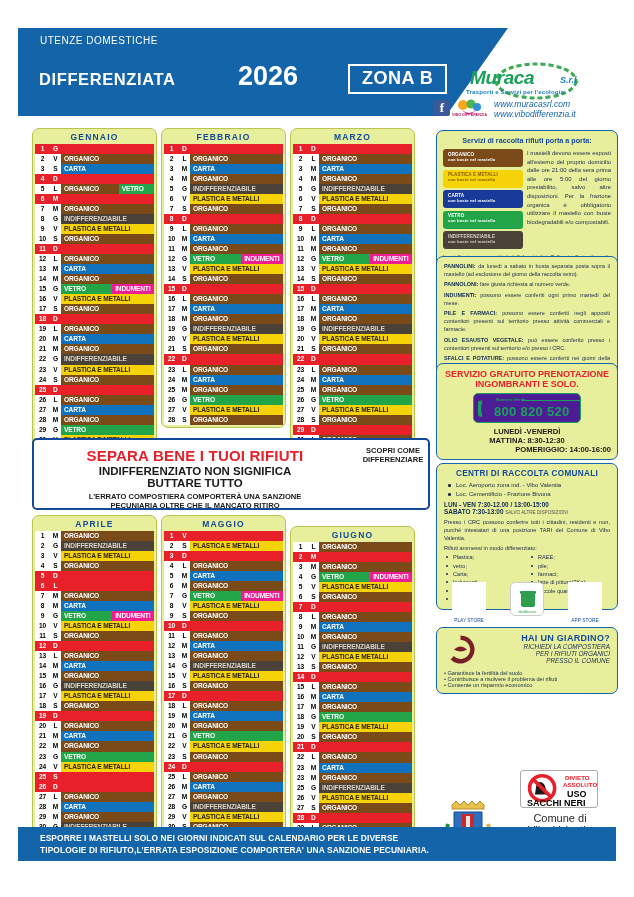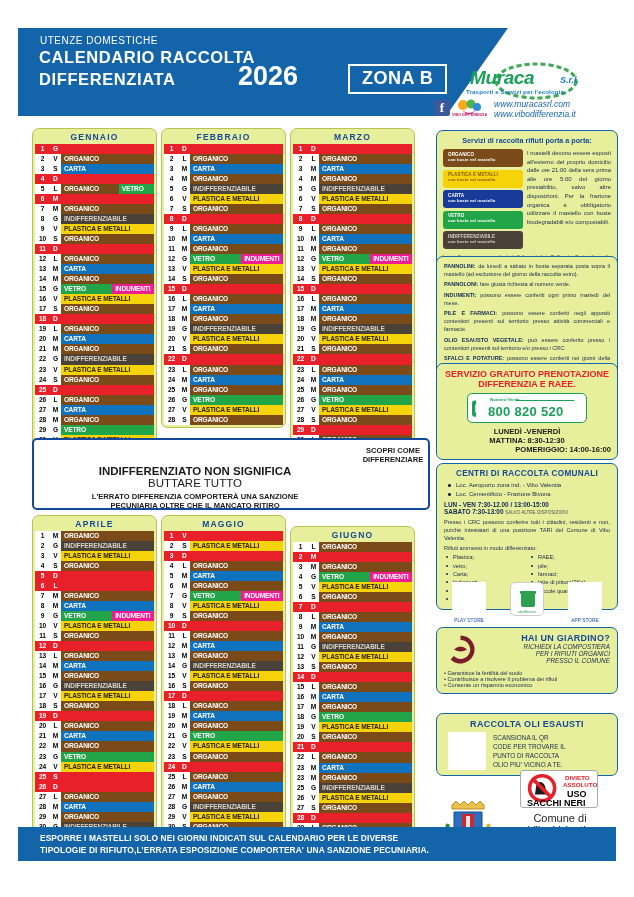--- a/index.html
+++ b/index.html
@@ -100,21 +100,21 @@
   
   .banner {
     position:absolute; left:32px; top:438px; width:398px; height:72px;
     background:#ffffff; border:2.5px solid #13499b; border-radius:5px;
   }
   .b1 { position:absolute; left:0; top:7px; width:322px; text-align:center;
      font-size:15px; font-weight:bold; color:#e8202a; letter-spacing:.2px;}
   .b2 { position:absolute; left:0; top:25px; width:322px; text-align:center;
      font-size:11.5px; font-weight:bold; color:#1a1a1a;}
   .b3 { position:absolute; left:0; top:37px; width:322px; text-align:center;
-     font-size:11.5px; font-weight:normal; color:#1a1a1a;}
+     font-size:11.5px; font-weight:bold; color:#1a1a1a;}
   .b4 { position:absolute; left:0; top:52px; width:322px; text-align:center;
      font-size:7.6px; font-weight:bold; color:#1a1a1a;}
   .b5 { position:absolute; left:0; top:61px; width:322px; text-align:center;
      font-size:7.6px; font-weight:bold; color:#1a1a1a;}
   .b-sc1 { position:absolute; left:322px; top:6px; width:74px; text-align:center;
      font-size:7.6px; font-weight:bold; color:#1a1a1a;}
   .b-sc2 { position:absolute; left:322px; top:15px; width:74px; text-align:center;
      font-size:7.6px; font-weight:bold; color:#1a1a1a;}
 
   
@@ -130,22 +130,22 @@
      background:#e8ef9c; border:1.5px solid #1464aa; border-radius:7px; }
   .sb-h { text-align:center; font-weight:bold; color:#13499b; }
 
   .mat-chip { height:18px; border-radius:3px; padding:2.5px 0 0 5px; margin-bottom:2.5px;}
   .mat-chip .n { font-size:4.6px; font-weight:bold; letter-spacing:.1px; }
   .mat-chip .s { font-size:4.2px; font-weight:bold; letter-spacing:.1px; }
 
   .body-txt { font-size:5.5px; color:#1a2a4a; line-height:8.2px; text-align:justify; }
   .body-txt b { color:#102a55; }
 
-  .numverde { width:120px; height:30px; border:1.6px solid #1aa05a; border-radius:5px;
-     background:#ffffff; position:relative; margin:0 auto; }
+  .numverde { width:108px; height:30px; border:1.6px solid #1aa05a; border-radius:5px;
+     background:#4c1d95; position:relative; margin:0 auto; }
   .nv-lbl { position:absolute; left:22px; top:3px; font-size:4.4px; font-weight:bold; color:#1aa05a; }
   .nv-num { position:absolute; left:20px; top:10px; font-size:13px; font-weight:bold;
      color:#1aa05a; letter-spacing:.3px; }
 
   .foot {
     position:absolute; left:18px; top:827px; width:598px; height:34px;
     background:#1464aa;
   }
   .foot-t1 { position:absolute; left:22px; top:6px; font-size:8.4px; font-weight:bold;
      color:#fff; letter-spacing:.1px;}
@@ -167,21 +167,20 @@
   .stemma { position:absolute; left:442px; top:800px; width:52px; height:58px;}
 </style>
 </head>
 <body>
 
 <div class="page">
 
   <div class="header">
     <div class="hdr-wedge"></div>
     <div class="hdr-sub">UTENZE DOMESTICHE</div>
-    <div class="hdr-t1">CALENDARIO RACCOLTA</div>
     <div class="hdr-t2">DIFFERENZIATA</div>
     <div class="hdr-year">2026</div>
     <div class="hdr-zona">ZONA B</div>
 
     <div class="logo-wrap">
       <svg class="logo-arrows" viewBox="0 0 100 40">
         <g fill="none" stroke="#3faa55" stroke-width="3" stroke-dasharray="5 3">
           <ellipse cx="50" cy="20" rx="40" ry="17"></ellipse>
         </g>
       </svg>
@@ -1491,23 +1490,24 @@
       <div class="row">
         <div class="r-num">30</div>
         <div class="r-dow">M</div>
         <div class="r-body">
           <div class="seg m-car" style="flex: 0 1 100%;">CARTA</div>
         </div>
       </div>
     </div>
 
   <div class="banner">
+    <div class="b1">SEPARA BENE I TUOI RIFIUTI</div>
     <div class="b2">INDIFFERENZIATO NON SIGNIFICA</div>
     <div class="b3">BUTTARE TUTTO</div>
-    <div class="b4">L'ERRATO DIFFERENZIA COMPORTERÀ UNA SANZIONE</div>
+    <div class="b4">L'ERRATO COMPOSTIERA COMPORTERÀ UNA SANZIONE</div>
     <div class="b5">PECUNIARIA OLTRE CHE IL MANCATO RITIRO</div>
     <div class="b-sc1">SCOPRI COME</div>
     <div class="b-sc2">DIFFERENZIARE</div>
     <div class="qr" style="position:absolute;left:341px;top:27px;width:38px;height:38px;"></div>
   </div>
 
   <div class="sb" style="top:130px; padding:5px 6px 4px 6px;">
     <div class="sb-h" style="font-size:7.2px; margin-bottom:4px;">Servizi di raccolta rifiuti porta a porta:</div>
     <div style="display:flex; gap:4px;">
       <div style="width:80px;" id="chips">
@@ -1545,21 +1545,21 @@
         <div class="body-txt" style="margin-bottom: 2px;"><b>PANNOLONI: </b><span>fare giusta richiesta al numero verde.</span></div>
         <div class="body-txt" style="margin-bottom: 2px;"><b>INDUMENTI: </b><span>possono essere conferiti ogni primo martedì del mese.</span></div>
         <div class="body-txt" style="margin-bottom: 2px;"><b>PILE E FARMACI: </b><span>possono essere conferiti negli appositi contenitori presenti sul territorio presso attività commerciali e farmacie.</span></div>
         <div class="body-txt" style="margin-bottom: 2px;"><b>OLIO ESAUSTO VEGETALE: </b><span>può essere conferito presso i contenitori presenti sul territorio e/o presso i CRC.</span></div>
         <div class="body-txt" style="margin-bottom: 2px;"><b>SFALCI E POTATURE: </b><span>possono essere conferiti nei giorni della raccolta organico escluso il sabato. Per grandi quantità rivolgersi al numero verde.</span></div>
       </div>
   </div>
 
   <div class="sb" style="top:363px; padding:5px 6px;">
     <div style="text-align:center; font-size:9px; font-weight:bold; color:#e8202a;">SERVIZIO GRATUITO PRENOTAZIONE</div>
-    <div style="text-align:center; font-size:9px; font-weight:bold; color:#e8202a; margin-bottom:4px;">DIFFERENZIA E RAEE.</div>
+    <div style="text-align:center; font-size:9px; font-weight:bold; color:#e8202a; margin-bottom:4px;">INGOMBRANTI E SOLO.</div>
     <div class="numverde">
       <svg viewBox="0 0 16 24" style="position:absolute;left:4px;top:4px;width:13px;height:21px;">
         <path d="M3 2 q-3 0 -3 4 v12 q0 4 3 4 h2 v-5 h-1 v-10 h1 v-5z" fill="#1aa05a"></path>
       </svg>
       <div class="nv-lbl">Numero Verde</div>
       <div style="position:absolute;left:48px;top:5.5px;width:58px;height:1px;background:#1aa05a;"></div>
       <div class="nv-num">800 820 520</div>
     </div>
     <div style="text-align:center;font-size:7.6px;font-weight:bold;color:#1a1a1a;margin-top:4px;">LUNEDÌ -VENERDÌ</div>
     <div style="text-align:center;font-size:7.6px;font-weight:bold;color:#1a1a1a;">MATTINA: 8:30-12:30</div>
@@ -1633,32 +1633,20 @@
         <div style="font-size:6.4px;font-style:italic;color:#1a2a4a;">RICHIEDI LA COMPOSTIERA</div>
         <div style="font-size:6.4px;font-style:italic;color:#1a2a4a;">PER I RIFIUTI ORGANICI</div>
         <div style="font-size:6.4px;font-style:italic;color:#1a2a4a;">PRESSO IL COMUNE</div>
       </div>
     </div>
     <div style="font-size:5.6px;color:#1a2a4a;margin-top:4px;">• <span>Garantisce la fertilità del suolo</span></div>
     <div style="font-size:5.6px;color:#1a2a4a;">• <span>Contribuisce a risolvere il problema dei rifiuti</span></div>
     <div style="font-size:5.6px;color:#1a2a4a;">• <span>Consente un risparmio economico</span></div>
   </div>
 
-  <div class="sb" style="top:713px; padding:5px 7px;">
-    <div style="text-align:center;font-size:9px;font-weight:bold;color:#13499b;letter-spacing:.3px;margin-bottom:3px;">RACCOLTA OLI ESAUSTI</div>
-    <div style="display:flex;align-items:center;gap:7px;padding-left:4px;">
-      <div class="qr" style="width:38px;height:38px;flex:none;"></div>
-      <div style="font-size:6.4px;color:#1a2a4a;line-height:9px;">
-        <div>SCANSIONA IL QR</div>
-        <div>CODE  PER TROVARE IL</div>
-        <div>PUNTO DI RACCOLTA</div>
-        <div>OLIO PIU' VICINO A TE.</div>
-      </div>
-    </div>
-  </div>
 
   <svg class="stemma" viewBox="0 0 52 58">
     <path d="M10 5 l4 -4 l4 4 l4 -4 l4 4 l4 -4 l4 4 l4 -4 l4 4 v4 h-32z" fill="#e8c04a" stroke="#b5902a"></path>
     <path d="M12 12 h28 v20 q0 14 -14 19 q-14 -5 -14 -19z" fill="#2a6fc0" stroke="#1a4a85"></path>
     <path d="M20 14 h12 v30 q-6 4 -12 0z" fill="#cc2a2a"></path>
     <path d="M24 16 h4 v26 h-4z" fill="#e8e8e8"></path>
     <path d="M6 24 q-4 14 6 24 q6 4 8 -2" fill="none" stroke="#2e8b3a" stroke-width="4"></path>
     <path d="M46 24 q4 14 -6 24 q-6 4 -8 -2" fill="none" stroke="#d8b43a" stroke-width="4"></path>
   </svg>
 

